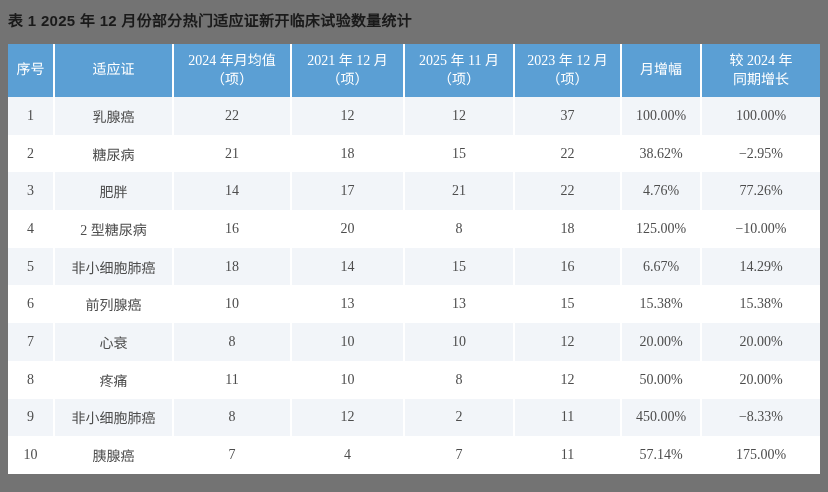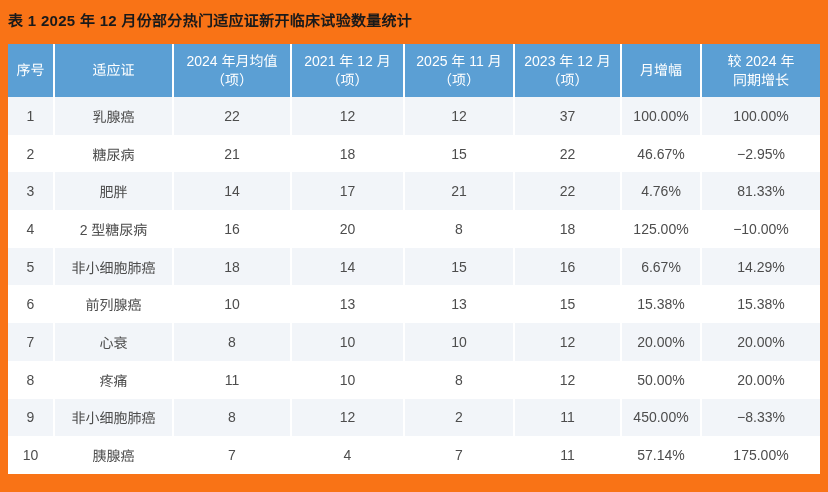--- a/index.html
+++ b/index.html
@@ -5,36 +5,37 @@
   html, body {
     margin: 0;
     padding: 0;
     background: #ffffff;
     font-family: "Liberation Sans", "DejaVu Sans", sans-serif;
   }
   .page {
     position: relative;
     width: 828px;
     height: 492px;
-    background: #f97316;
+    background: #737373;
     overflow: hidden;
   }
   .caption {
     margin: 9px 0 0 8px;
     font-size: 15px;
     font-weight: bold;
     color: #1a1a1a;
     letter-spacing: 0.3px;
   }
   table.stats {
     border-collapse: separate;
     border-spacing: 0;
     table-layout: fixed;
     width: 812px;
     margin: 14px 0 0 8px;
+    font-family: Liberation Serif, serif;
   }
   table.stats th {
     background: #5b9fd4;
     color: #ffffff;
     font-weight: normal;
     font-size: 14px;
     height: 53px;
     line-height: 1.35;
     white-space: pre-line;
     text-align: center;
@@ -105,32 +106,32 @@
         <td>100.00%</td>
         <td>100.00%</td>
       </tr>
         <tr>
         <td>2</td>
         <td>糖尿病</td>
         <td>21</td>
         <td>18</td>
         <td>15</td>
         <td>22</td>
-        <td>46.67%</td>
+        <td>38.62%</td>
         <td>−2.95%</td>
       </tr>
         <tr>
         <td>3</td>
         <td>肥胖</td>
         <td>14</td>
         <td>17</td>
         <td>21</td>
         <td>22</td>
         <td>4.76%</td>
-        <td>81.33%</td>
+        <td>77.26%</td>
       </tr>
         <tr>
         <td>4</td>
         <td>2 型糖尿病</td>
         <td>16</td>
         <td>20</td>
         <td>8</td>
         <td>18</td>
         <td>125.00%</td>
         <td>−10.00%</td>

